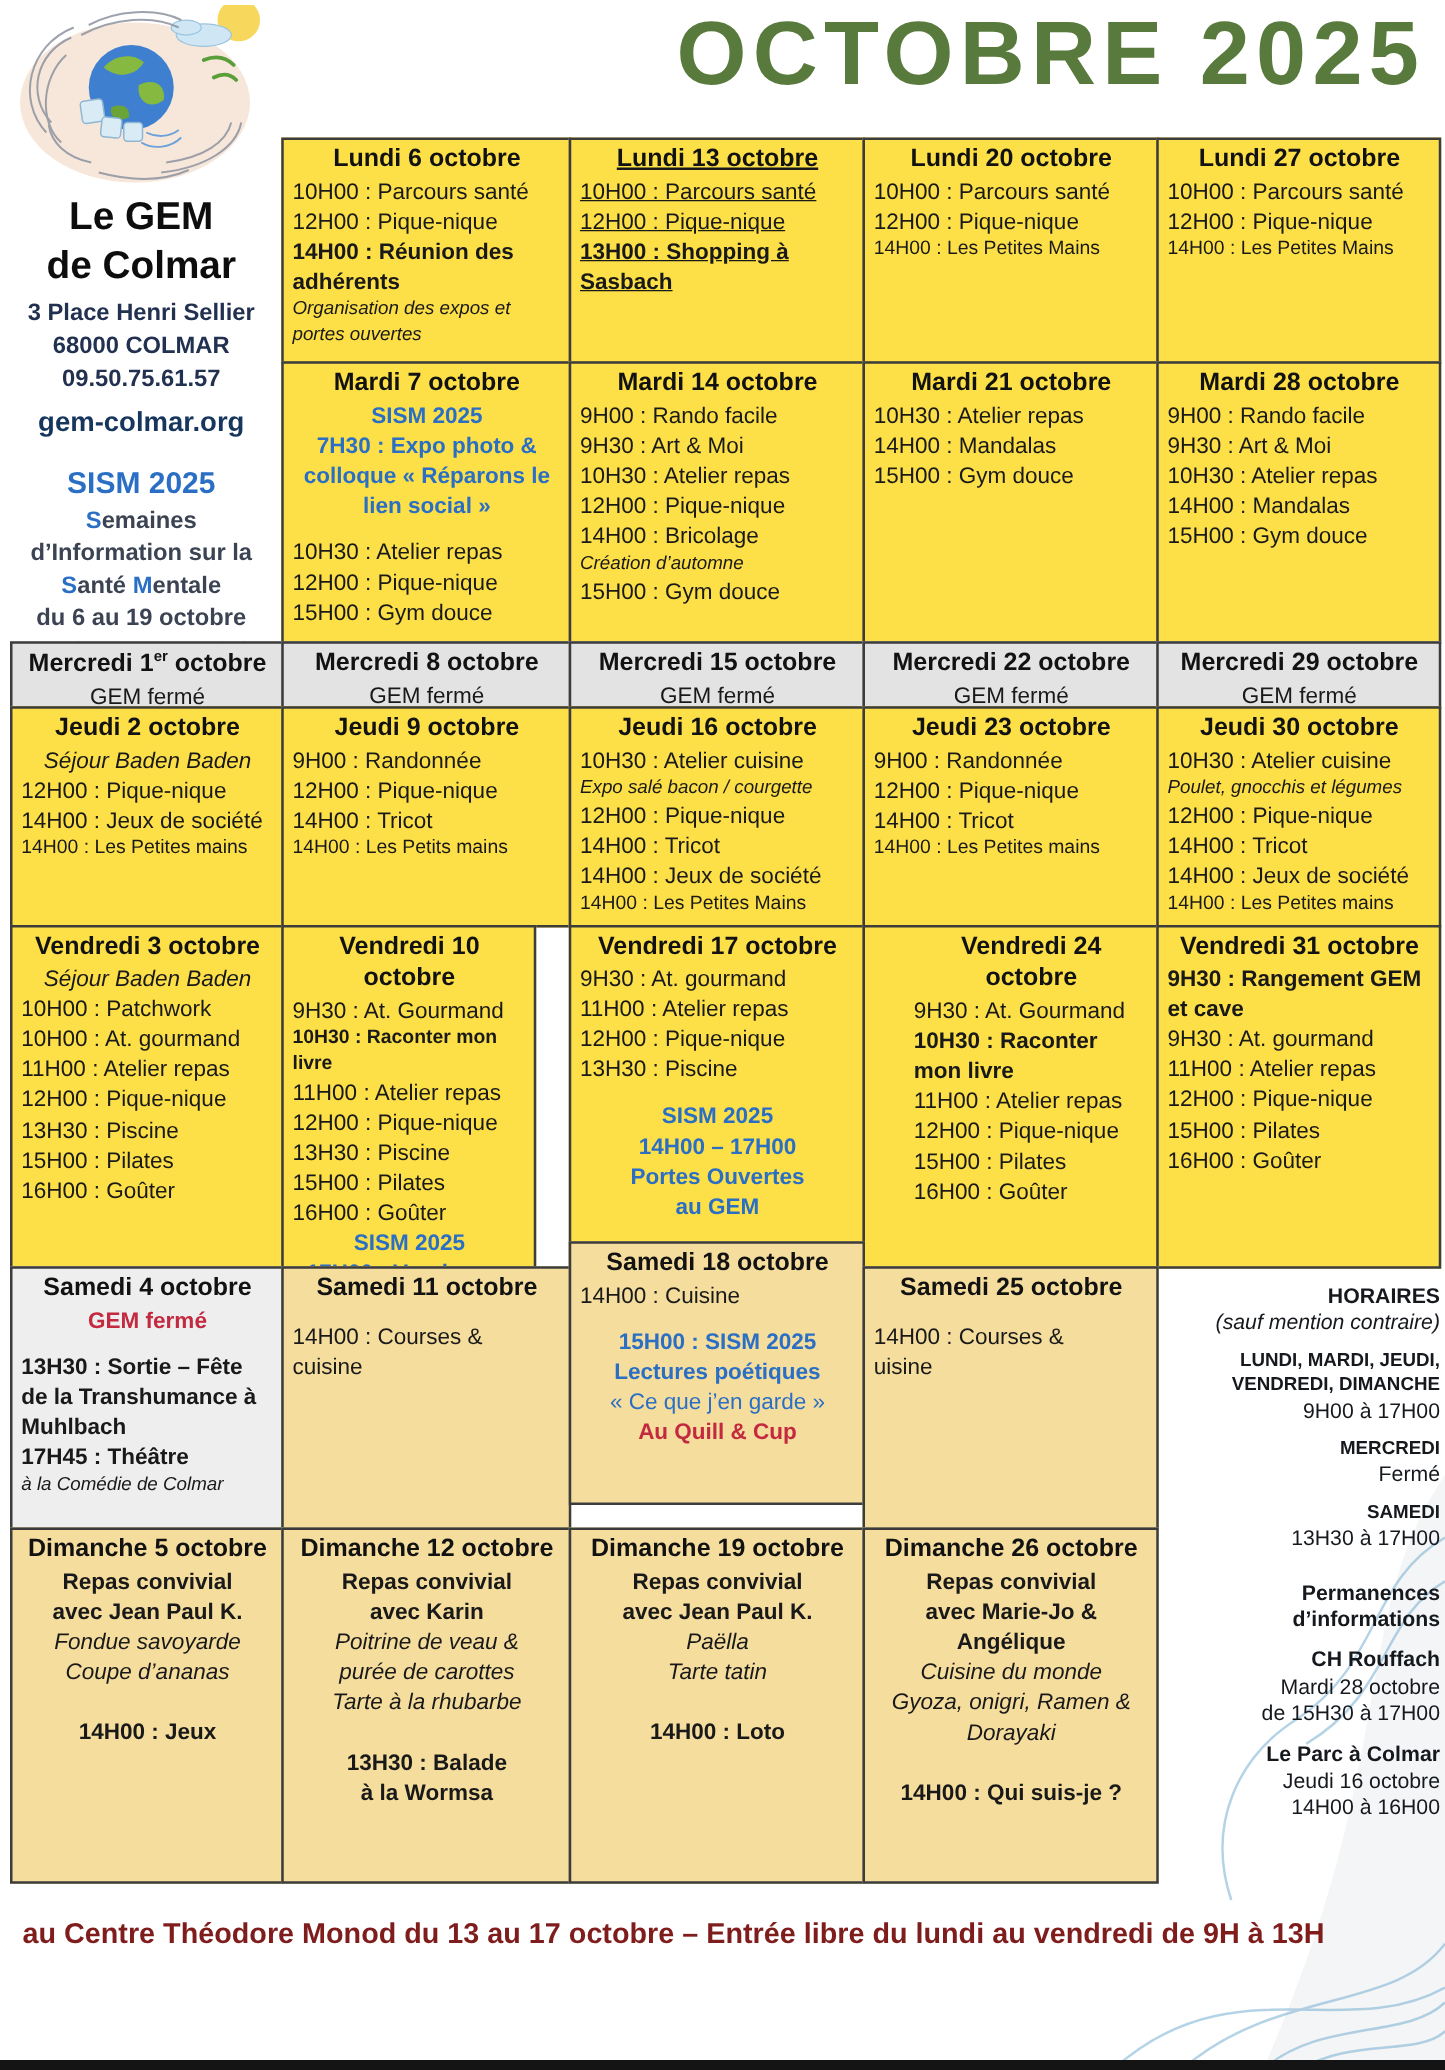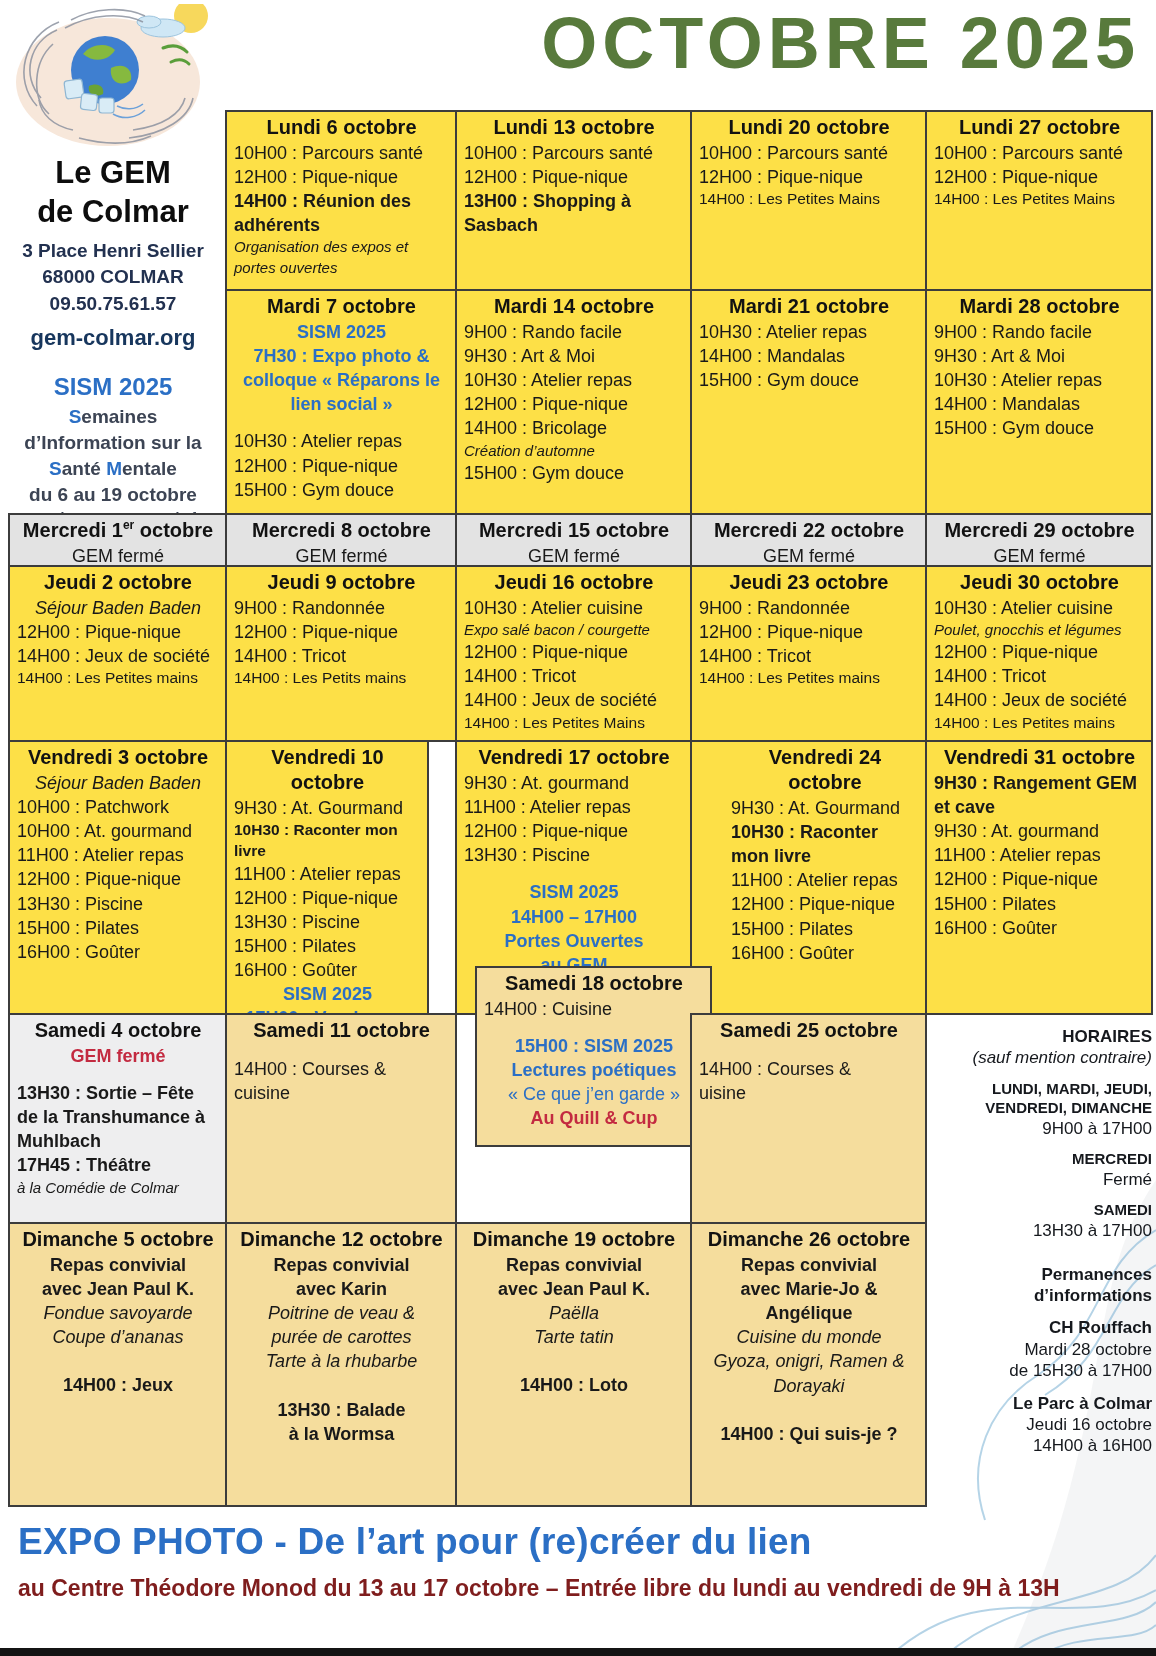--- a/index.html
+++ b/index.html
@@ -136,21 +136,21 @@
 </div>
 
 <div id="calendar">
     <div class="cell" style="left: 225px; top: 110px; width: 232px; height: 181px;">
       <div class="hdr">Lundi 6 octobre</div>
       <div class="ln">10H00 : Parcours santé</div>
       <div class="ln">12H00 : Pique-nique</div>
       <div class="ln b">14H00 : Réunion des adhérents</div>
       <div class="ln i xs">Organisation des expos et portes ouvertes</div>
     </div>
-    <div class="cell" style="left: 455px; top: 110px; width: 237px; height: 181px;">
+    <div class="cell" style="left: 455px; top: 110px; width: 237px; height: 181px; text-decoration: underline;">
       <div class="hdr">Lundi 13 octobre</div>
       <div class="ln">10H00 : Parcours santé</div>
       <div class="ln">12H00 : Pique-nique</div>
       <div class="ln b">13H00 : Shopping à Sasbach</div>
     </div>
     <div class="cell" style="left: 690px; top: 110px; width: 237px; height: 181px;">
       <div class="hdr">Lundi 20 octobre</div>
       <div class="ln">10H00 : Parcours santé</div>
       <div class="ln">12H00 : Pique-nique</div>
       <div class="ln sm">14H00 : Les Petites Mains</div>
@@ -313,21 +313,21 @@
       <div class="ln b">13H30 : Sortie – Fête de la Transhumance à Muhlbach</div>
       <div class="ln b">17H45 : Théâtre</div>
       <div class="ln i xs">à la Comédie de Colmar</div>
     </div>
     <div class="cell bg-yellow" style="left: 225px; top: 1013px; width: 232px; height: 211px;">
       <div class="hdr">Samedi 11 octobre</div>
       <div class="ln sp"></div>
       <div class="ln">14H00 : Courses &amp;</div>
       <div class="ln">cuisine</div>
     </div>
-    <div class="cell bg-yellow" style="left: 455px; top: 966px; width: 237px; height: 181px; margin-left: 20px;">
+    <div class="cell bg-yellow" style="left: 455px; top: 993px; width: 237px; height: 211px;">
       <div class="hdr">Samedi 18 octobre</div>
       <div class="ln">14H00 : Cuisine</div>
       <div class="ln sp"></div>
       <div class="ln b blue ctr">15H00 : SISM 2025</div>
       <div class="ln b blue ctr">Lectures poétiques</div>
       <div class="ln blue ctr">« Ce que j’en garde »</div>
       <div class="ln b red ctr">Au Quill &amp; Cup</div>
     </div>
     <div class="cell bg-yellow" style="left: 690px; top: 1013px; width: 237px; height: 211px;">
       <div class="hdr">Samedi 25 octobre</div>
@@ -395,16 +395,15 @@
     <div class="hln b">CH Rouffach</div>
     <div class="hln">Mardi 28 octobre</div>
     <div class="hln">de 15H30 à 17H00</div>
     <div class="hln gap"></div>
     <div class="hln b">Le Parc à Colmar</div>
     <div class="hln">Jeudi 16 octobre</div>
     <div class="hln">14H00 à 16H00</div>
   </div>
 
 <div id="banner">
-  <div class="t1">EXPO PHOTO - De l’art pour (re)créer du lien</div>
   <div class="t2">au Centre Théodore Monod du 13 au 17 octobre – Entrée libre du lundi au vendredi de 9H à 13H</div>
 </div>
 <div id="bottombar"></div>
 
 </body></html>

